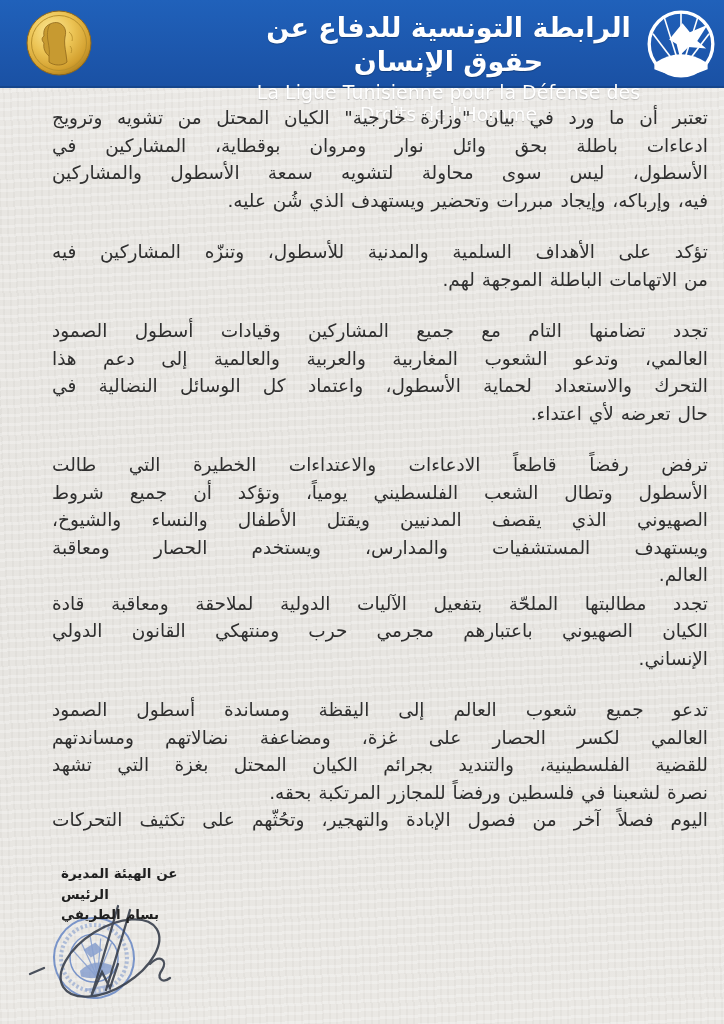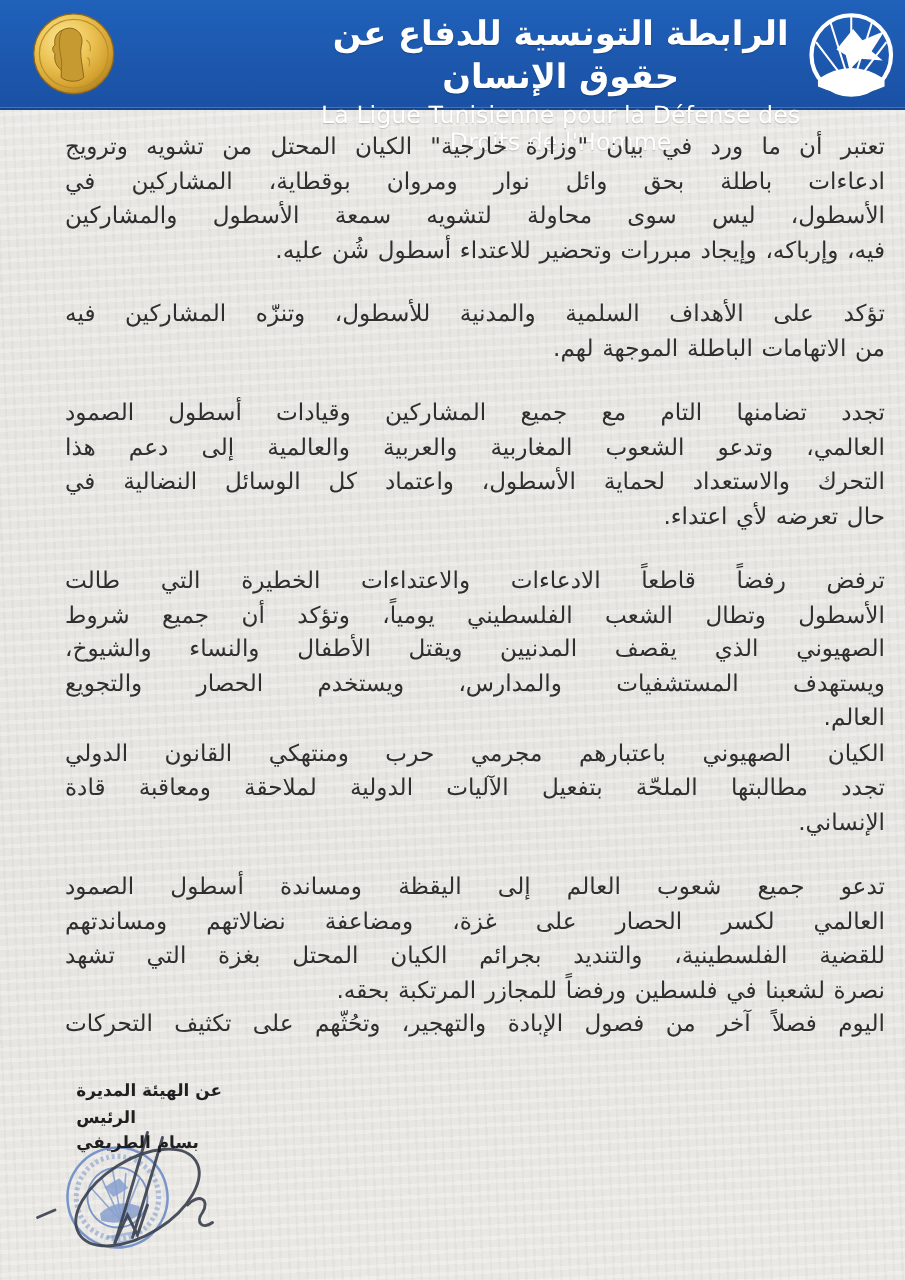--- a/index.html
+++ b/index.html
@@ -106,42 +106,42 @@
       <path d="M34,44 L52,22 L62,34 L86,24 L72,46 L84,56 L60,54 L48,66 L44,50 Z" fill="#ffffff"></path>
     </svg>
   </div>
 </header>
 
 <main class="body-text">
   <div class="para">
       <div class="line">تعتبر أن ما ورد في بيان "وزارة خارجية" الكيان المحتل من تشويه وترويج</div>
       <div class="line">ادعاءات باطلة بحق وائل نوار ومروان بوقطاية، المشاركين في</div>
       <div class="line">الأسطول، ليس سوى محاولة لتشويه سمعة الأسطول والمشاركين</div>
-      <div class="line last">فيه، وإرباكه، وإيجاد مبررات وتحضير للاعتداء أسطول شُن عليه.</div>
+      <div class="line last">فيه، وإرباكه، وإيجاد مبررات وتحضير ويستهدف الذي شُن عليه.</div>
     </div>
   <div class="para">
       <div class="line">تؤكد على الأهداف السلمية والمدنية للأسطول، وتنزّه المشاركين فيه</div>
       <div class="line last">من الاتهامات الباطلة الموجهة لهم.</div>
     </div>
   <div class="para">
       <div class="line">تجدد تضامنها التام مع جميع المشاركين وقيادات أسطول الصمود</div>
       <div class="line">العالمي، وتدعو الشعوب المغاربية والعربية والعالمية إلى دعم هذا</div>
       <div class="line">التحرك والاستعداد لحماية الأسطول، واعتماد كل الوسائل النضالية في</div>
       <div class="line last">حال تعرضه لأي اعتداء.</div>
     </div>
   <div class="para tight">
       <div class="line">ترفض رفضاً قاطعاً الادعاءات والاعتداءات الخطيرة التي طالت</div>
       <div class="line">الأسطول وتطال الشعب الفلسطيني يومياً، وتؤكد أن جميع شروط</div>
       <div class="line">الصهيوني الذي يقصف المدنيين ويقتل الأطفال والنساء والشيوخ،</div>
-      <div class="line">ويستهدف المستشفيات والمدارس، ويستخدم الحصار والتجويع</div>
+      <div class="line">ويستهدف المستشفيات والمدارس، ويستخدم الحصار ومعاقبة</div>
       <div class="line last">العالم.</div>
     </div>
   <div class="para">
+      <div class="line">تجدد مطالبتها الملحّة بتفعيل الآليات الدولية لملاحقة ومعاقبة قادة</div>
       <div class="line">الكيان الصهيوني باعتبارهم مجرمي حرب ومنتهكي القانون الدولي</div>
-      <div class="line">تجدد مطالبتها الملحّة بتفعيل الآليات الدولية لملاحقة ومعاقبة قادة</div>
       <div class="line last">الإنساني.</div>
     </div>
   <div class="para">
       <div class="line">تدعو جميع شعوب العالم إلى اليقظة ومساندة أسطول الصمود</div>
       <div class="line">العالمي لكسر الحصار على غزة، ومضاعفة نضالاتهم ومساندتهم</div>
       <div class="line">للقضية الفلسطينية، والتنديد بجرائم الكيان المحتل بغزة التي تشهد</div>
       <div class="line last">نصرة لشعبنا في فلسطين ورفضاً للمجازر المرتكبة بحقه.</div>
       <div class="line">اليوم فصلاً آخر من فصول الإبادة والتهجير، وتحُثّهم على تكثيف التحركات</div>
     </div>
 </main>

